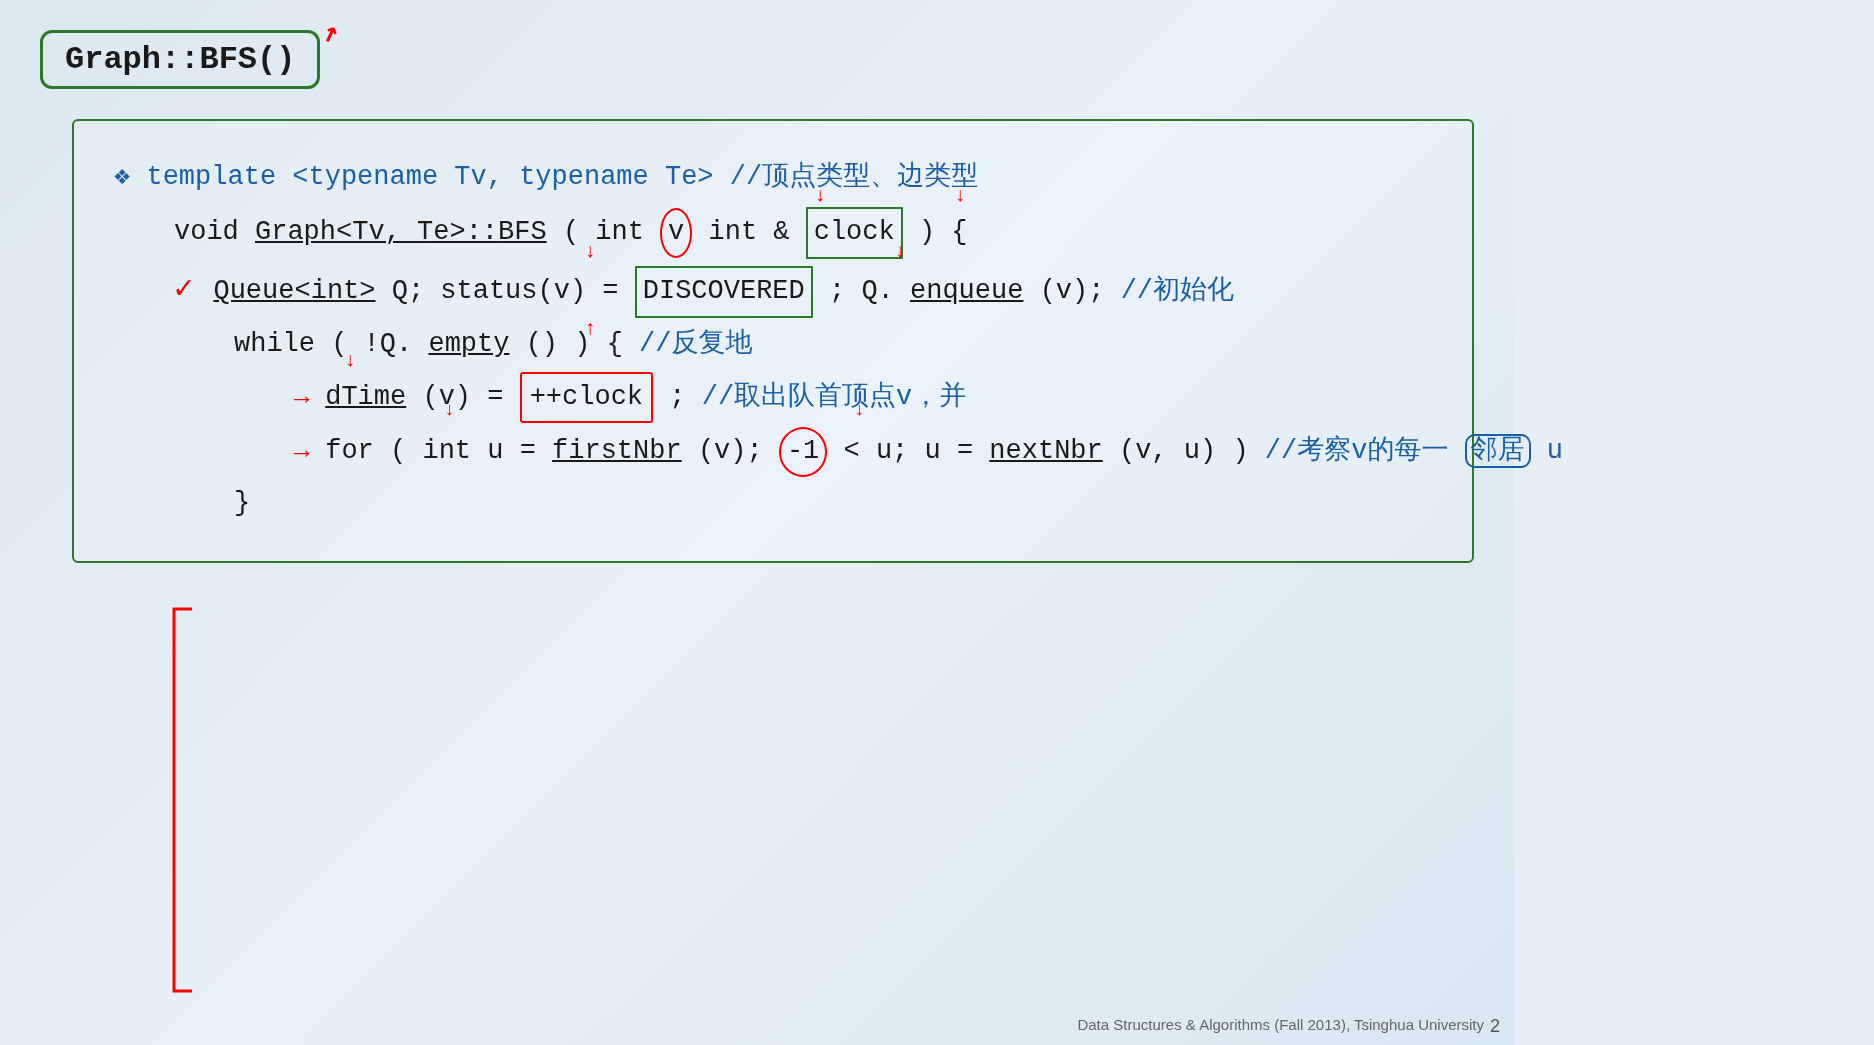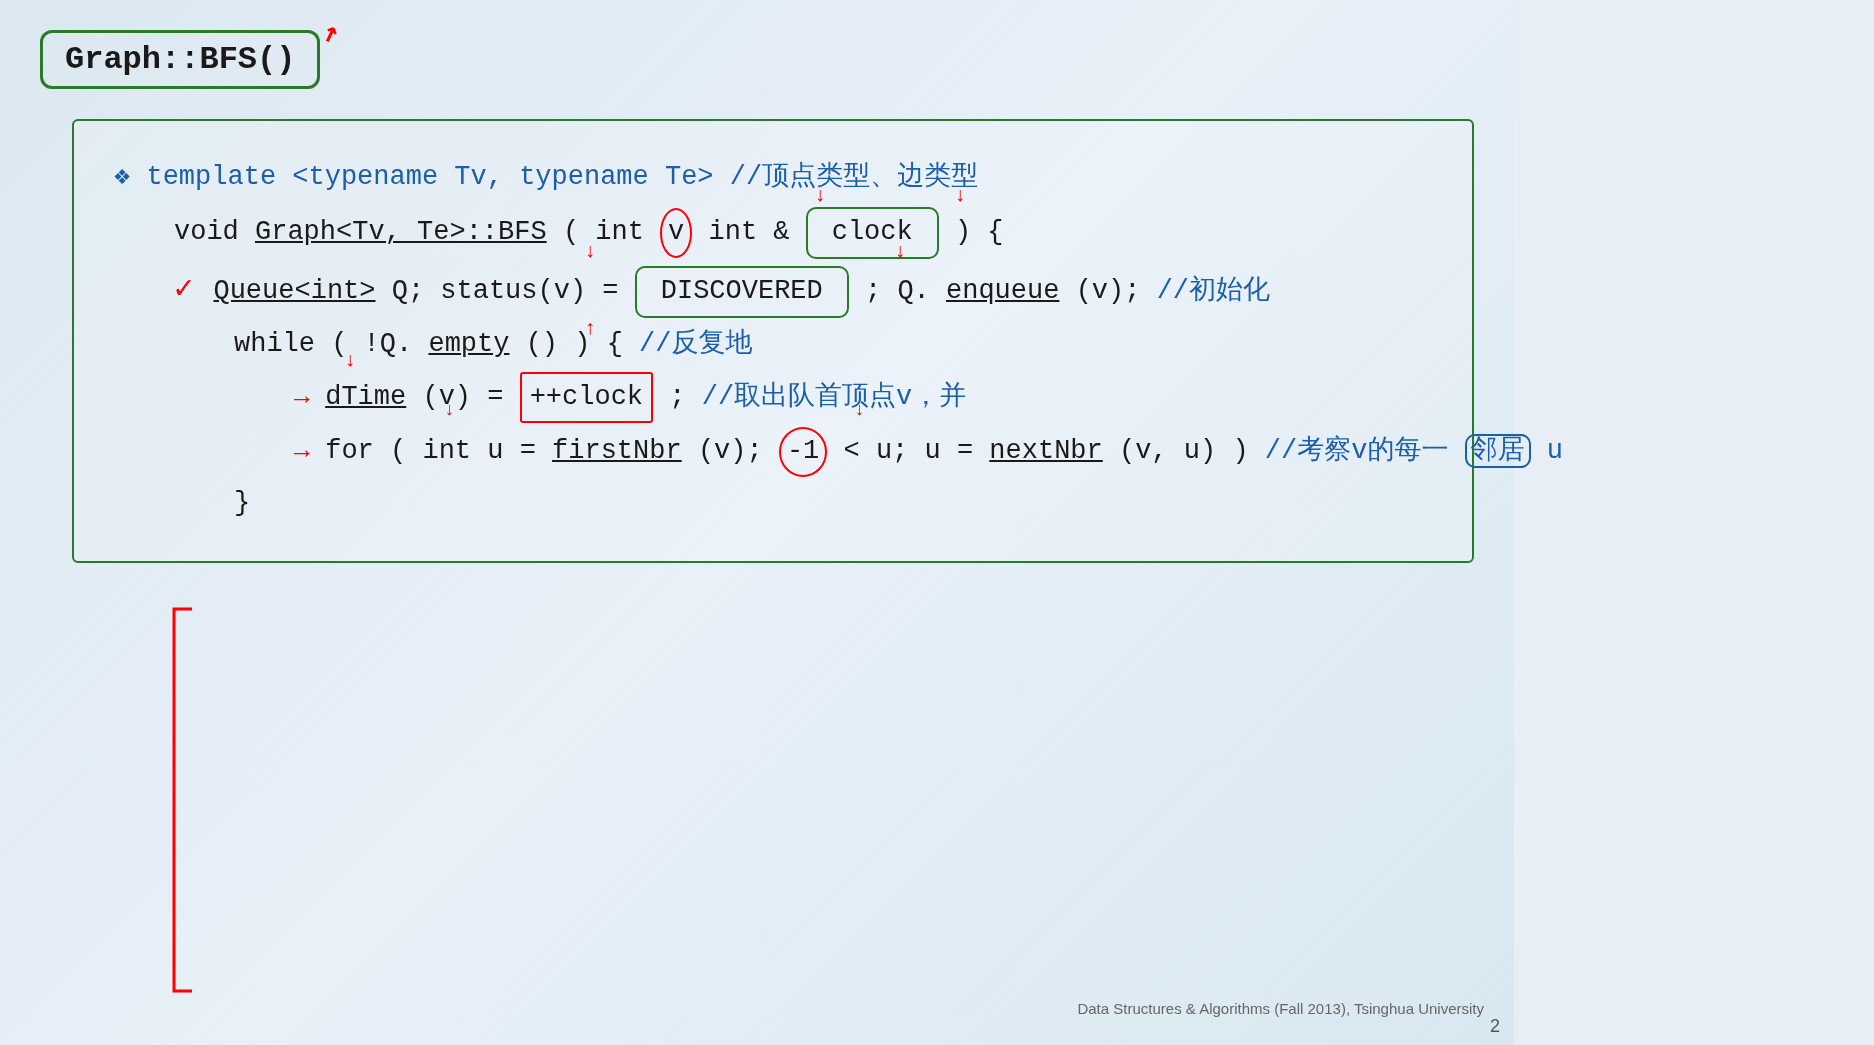--- a/index.html
+++ b/index.html
@@ -54,22 +54,22 @@
       margin: 4px 0;
       position: relative;
       white-space: nowrap;
     }
     .blue { color: #1a5fa8; }
     .dark { color: #1a1a1a; }
     .comment { color: #1a5fa8; }
     .underline { text-decoration: underline; font-family: Liberation Mono, monospace; }
     .boxed {
       border: 2px solid #2a7a2a;
-      padding: 1px 24px;
-      border-radius: 10px;
+      padding: 1px 6px;
+      border-radius: 1px;
       display: inline-block;
     }
     .boxed-red {
       border: 2px solid red;
       padding: 1px 8px;
       border-radius: 3px;
       display: inline-block;
     }
     .circle-red {
       border: 2px solid red;
@@ -93,21 +93,21 @@
       font-weight: bold;
     }
     .checkmark {
       color: red;
       font-size: 32px;
       font-weight: bold;
       margin-right: 4px;
     }
     .footer {
       position: absolute;
-      bottom: 28px;
+      bottom: 12px;
       right: 30px;
       font-size: 15px;
       color: #666;
       font-family: Arial, sans-serif;
     }
     .page-num {
       position: absolute;
       bottom: 8px;
       right: 14px;
       font-size: 18px;

